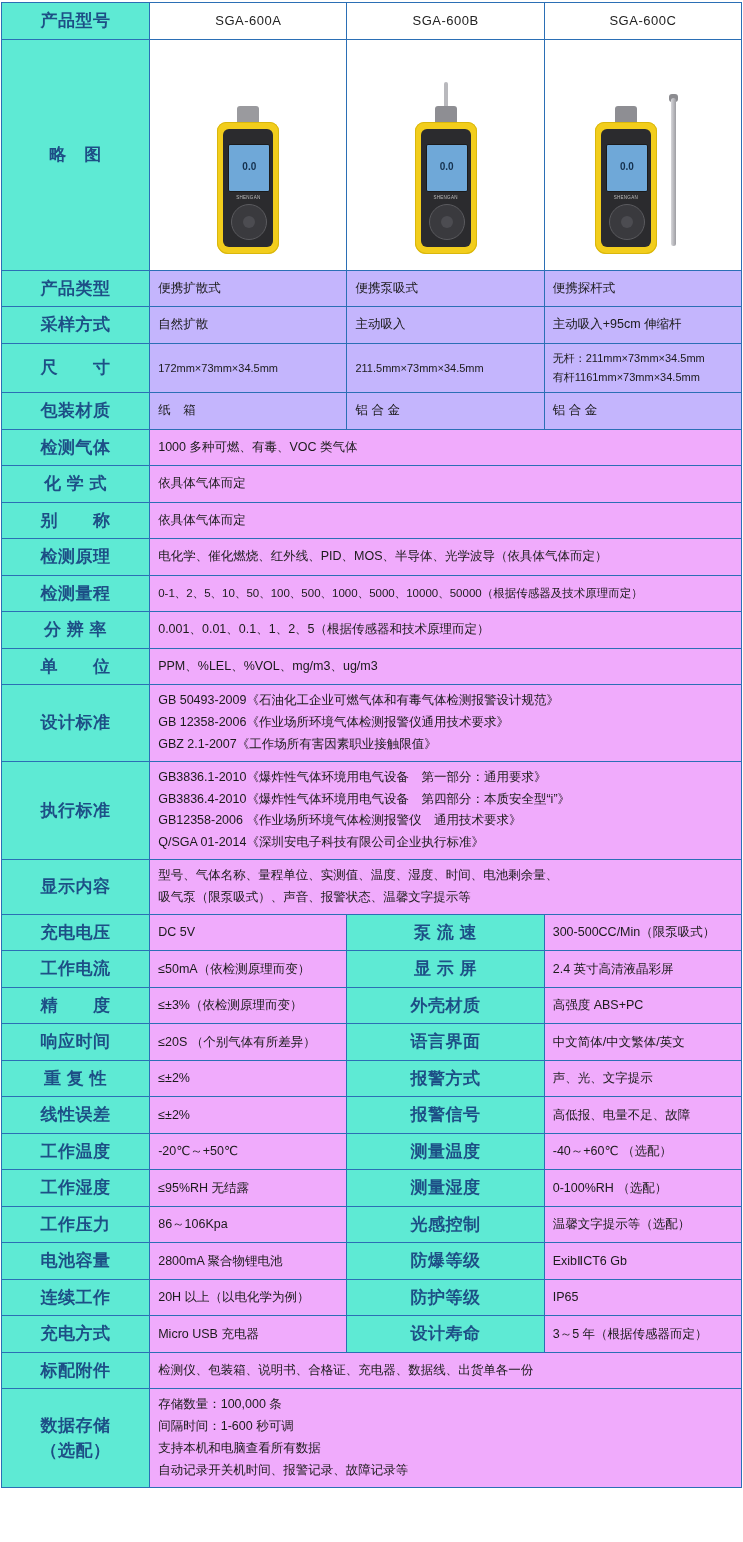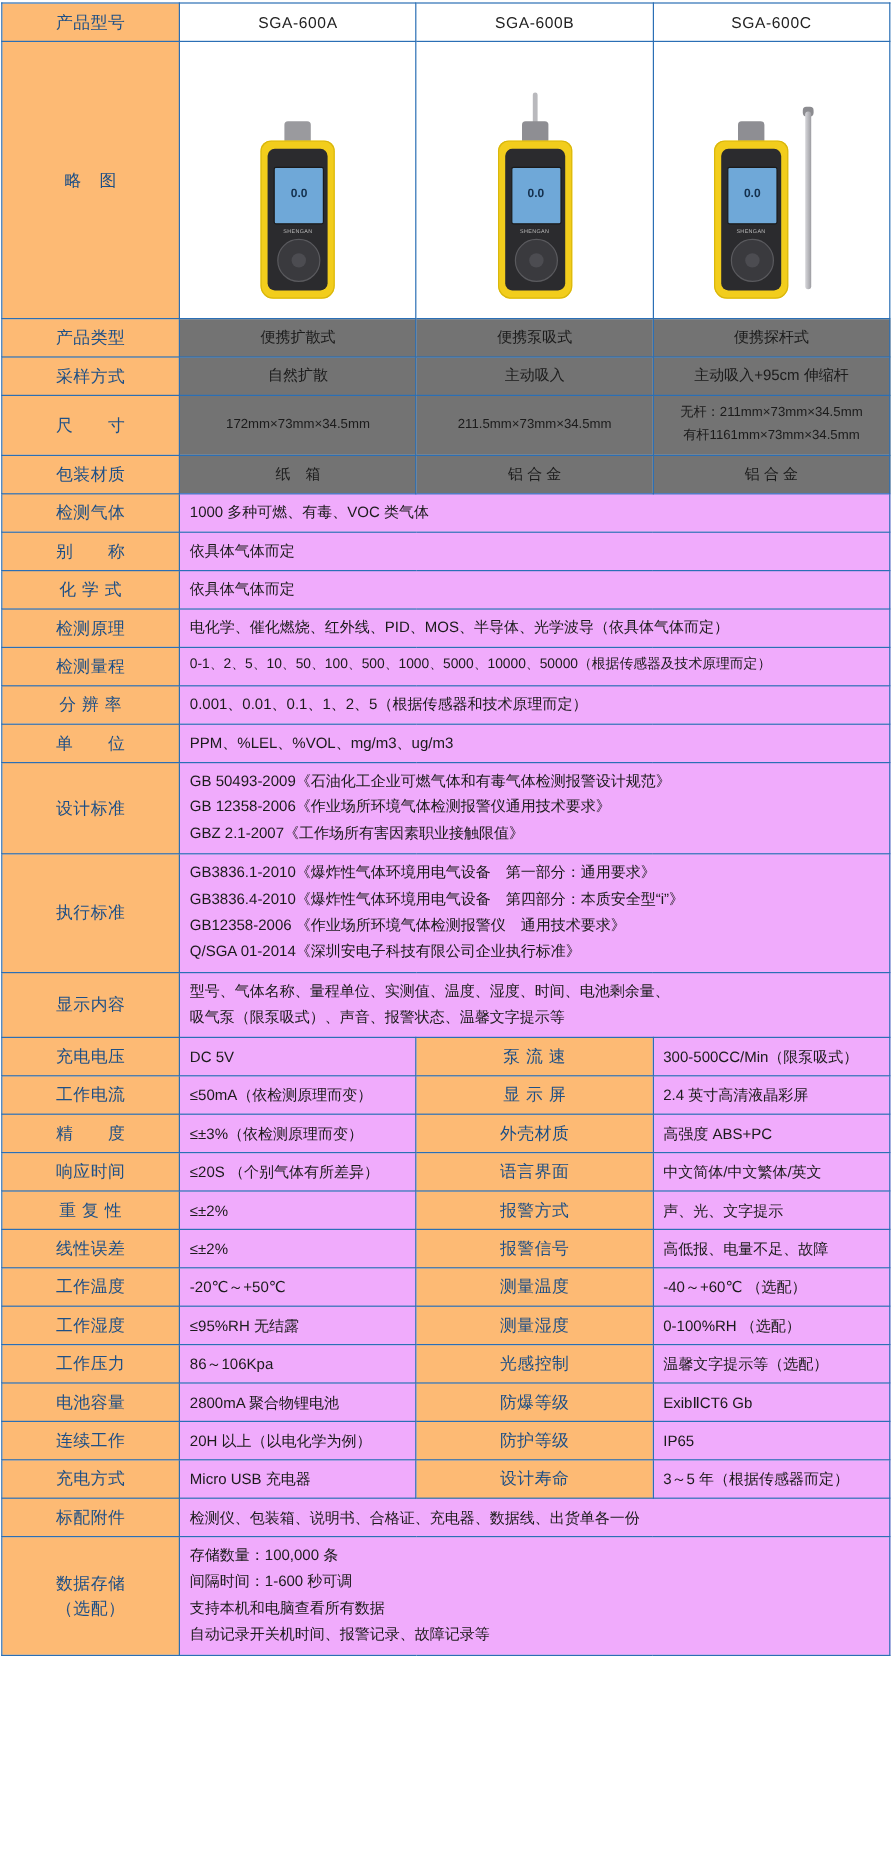--- a/index.html
+++ b/index.html
@@ -16,29 +16,29 @@
   td{
     border:1px solid #2b6fb5;
     font-size:12.5px;
     color:#1b1b1b;
     padding:5px 8px;
     vertical-align:middle;
     line-height:1.5;
     word-break:break-word;
   }
   .lab{
-    background:#fdba74;
+    background:#5eead4;
     color:#1d4f86;
-    font-weight:normal;
+    font-weight:bold;
     text-align:center;
-    font-size:14px;
+    font-size:17px;
     letter-spacing:0.5px;
   }
   .val{background:#f0abfc;text-align:left;}
-  .valc{background:#737373;text-align:center;}
+  .valc{background:#c4b5fd;}
   .modelcell{
     background:#ffffff;
     text-align:center;
     font-size:13px;
     color:#222;
     letter-spacing:0.5px;
   }
   .imgrow td{height:198px;padding:16px;}
   .imgcell{background:#ffffff;text-align:center;vertical-align:middle;}
   .multi{line-height:1.75;}
@@ -191,25 +191,25 @@
       <td class="valc">纸　箱</td>
       <td class="valc">铝 合 金</td>
       <td class="valc">铝 合 金</td>
     </tr>
 
     <tr>
       <td class="lab">检测气体</td>
       <td class="val" colspan="3">1000 多种可燃、有毒、VOC 类气体</td>
     </tr>
     <tr>
+      <td class="lab">化 学 式</td>
+      <td class="val" colspan="3">依具体气体而定</td>
+    </tr>
+    <tr>
       <td class="lab">别　　称</td>
-      <td class="val" colspan="3">依具体气体而定</td>
-    </tr>
-    <tr>
-      <td class="lab">化 学 式</td>
       <td class="val" colspan="3">依具体气体而定</td>
     </tr>
     <tr>
       <td class="lab">检测原理</td>
       <td class="val" colspan="3">电化学、催化燃烧、红外线、PID、MOS、半导体、光学波导（依具体气体而定）</td>
     </tr>
     <tr>
       <td class="lab">检测量程</td>
       <td class="val" colspan="3" style="font-size:11.5px">0-1、2、5、10、50、100、500、1000、5000、10000、50000（根据传感器及技术原理而定）</td>
     </tr>

